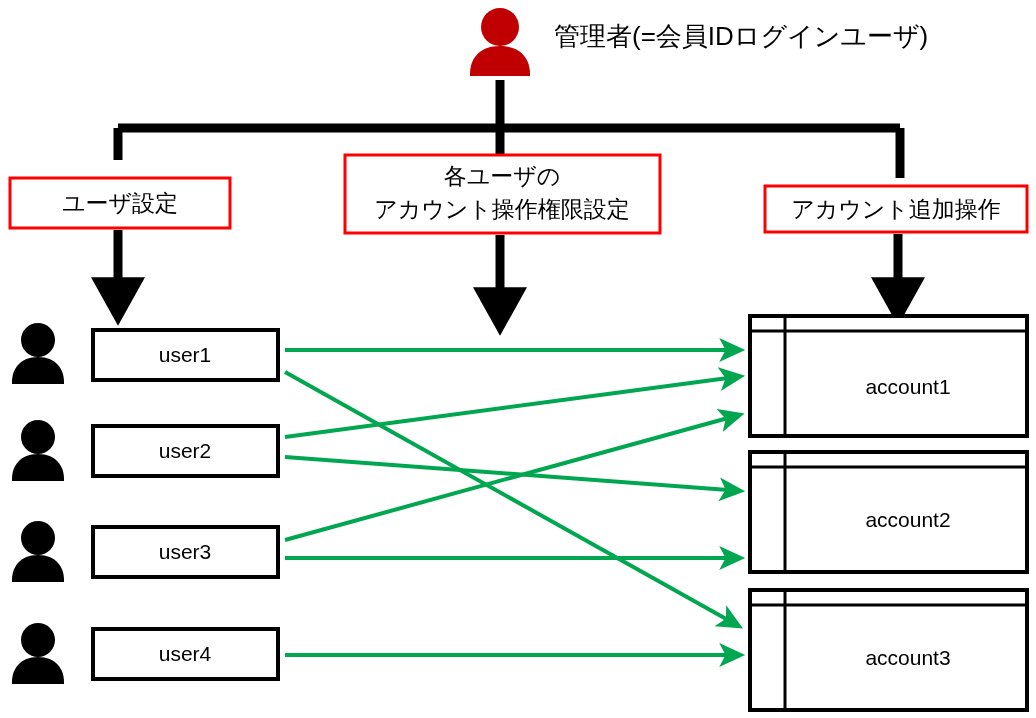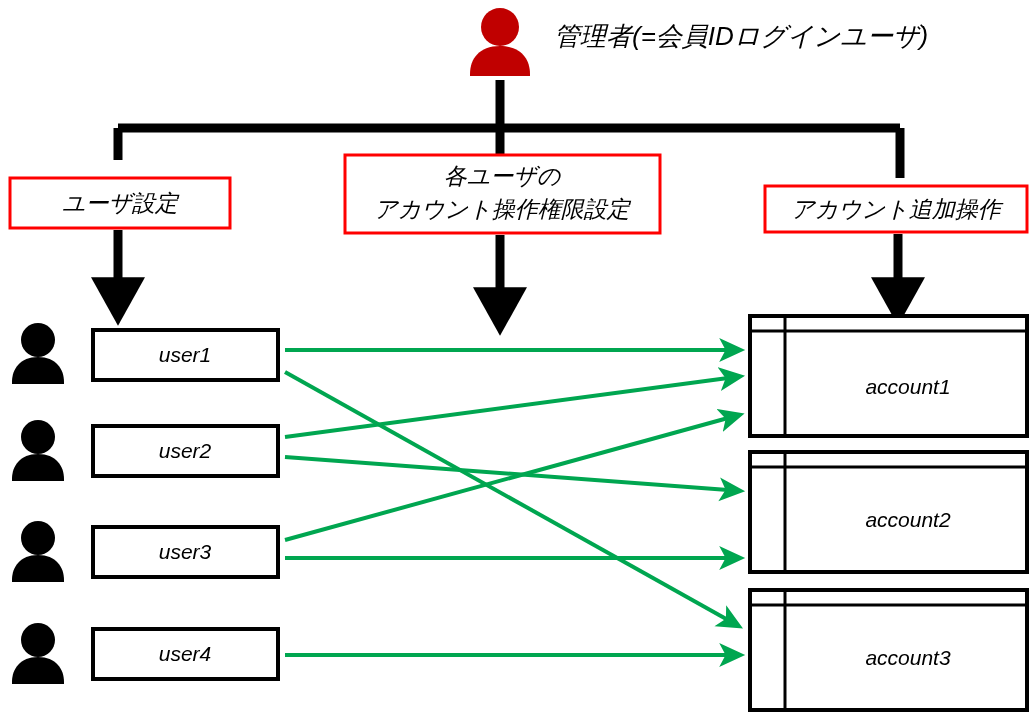--- a/index.html
+++ b/index.html
@@ -10,21 +10,20 @@
   body {
     width: 1036px;
     height: 718px;
     font-family: "Liberation Sans", "DejaVu Sans", sans-serif;
     overflow: hidden;
   }
   #diagram-root {
     position: relative;
     width: 1036px;
     height: 718px;
-    font-style: italic;
   }
   svg.diagram-canvas {
     position: absolute;
     top: 0;
     left: 0;
     width: 1036px;
     height: 718px;
   }
   .label-text {
     font-family: "Liberation Sans", "DejaVu Sans", sans-serif;

